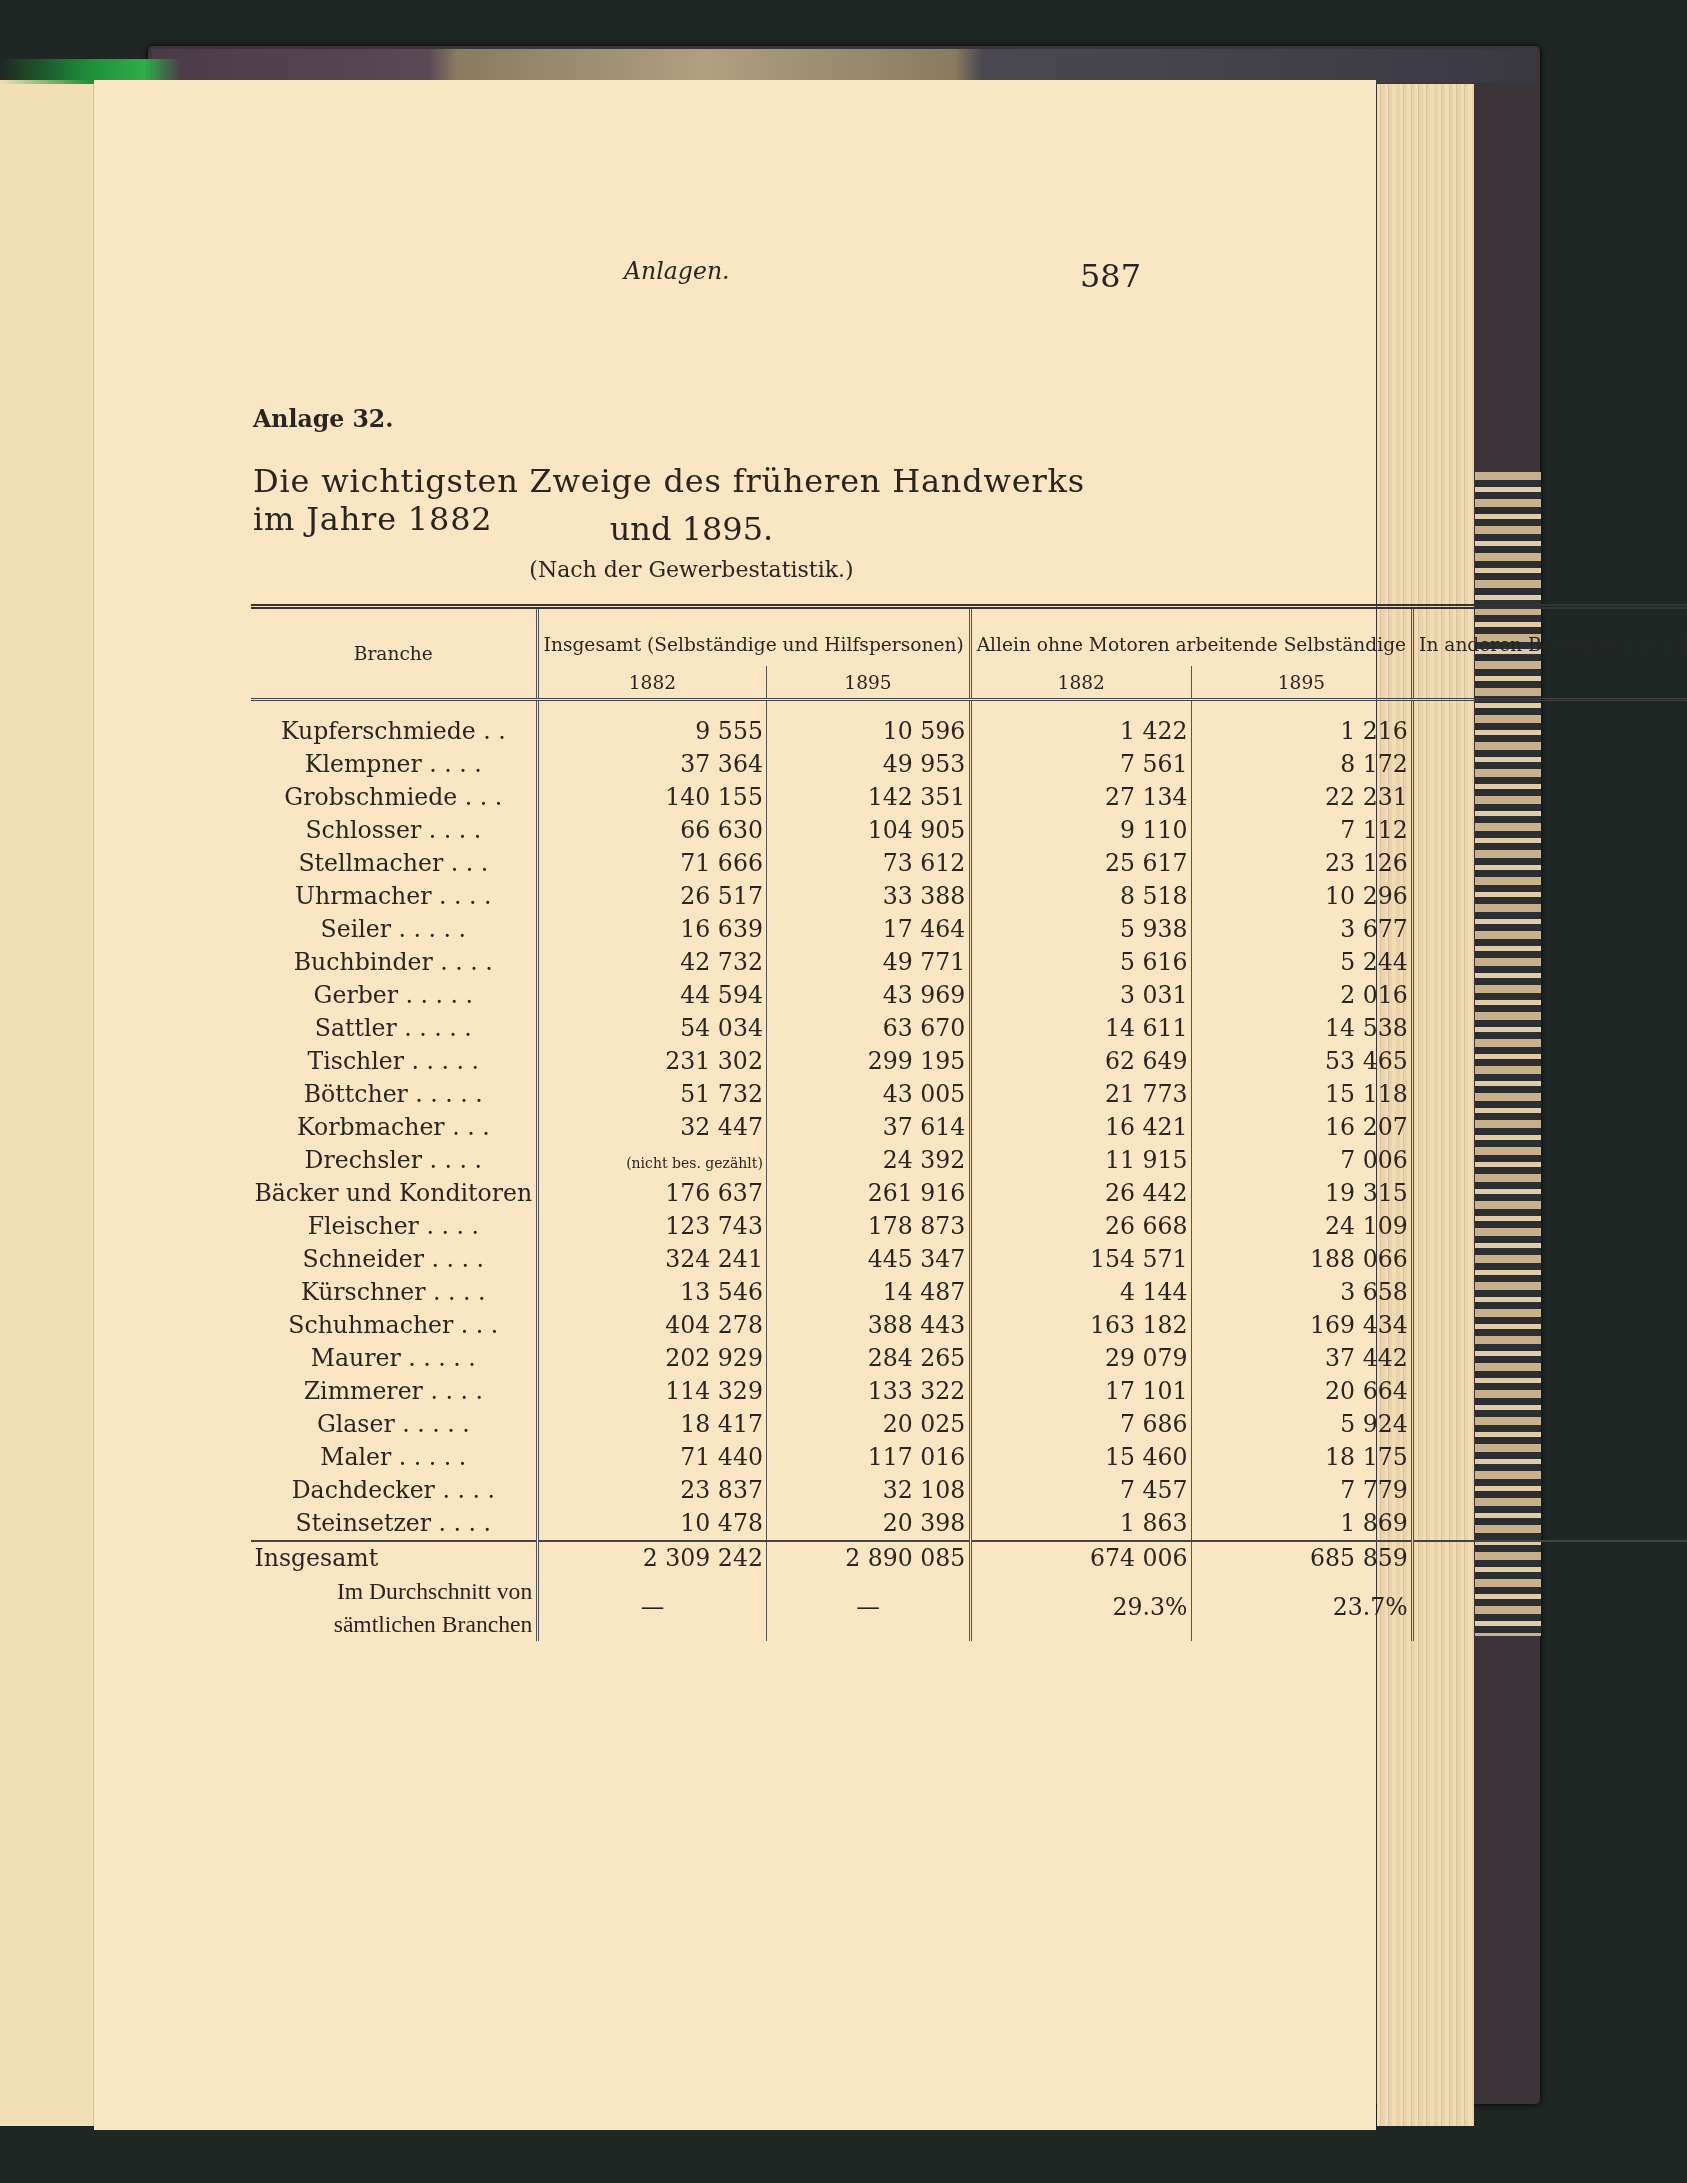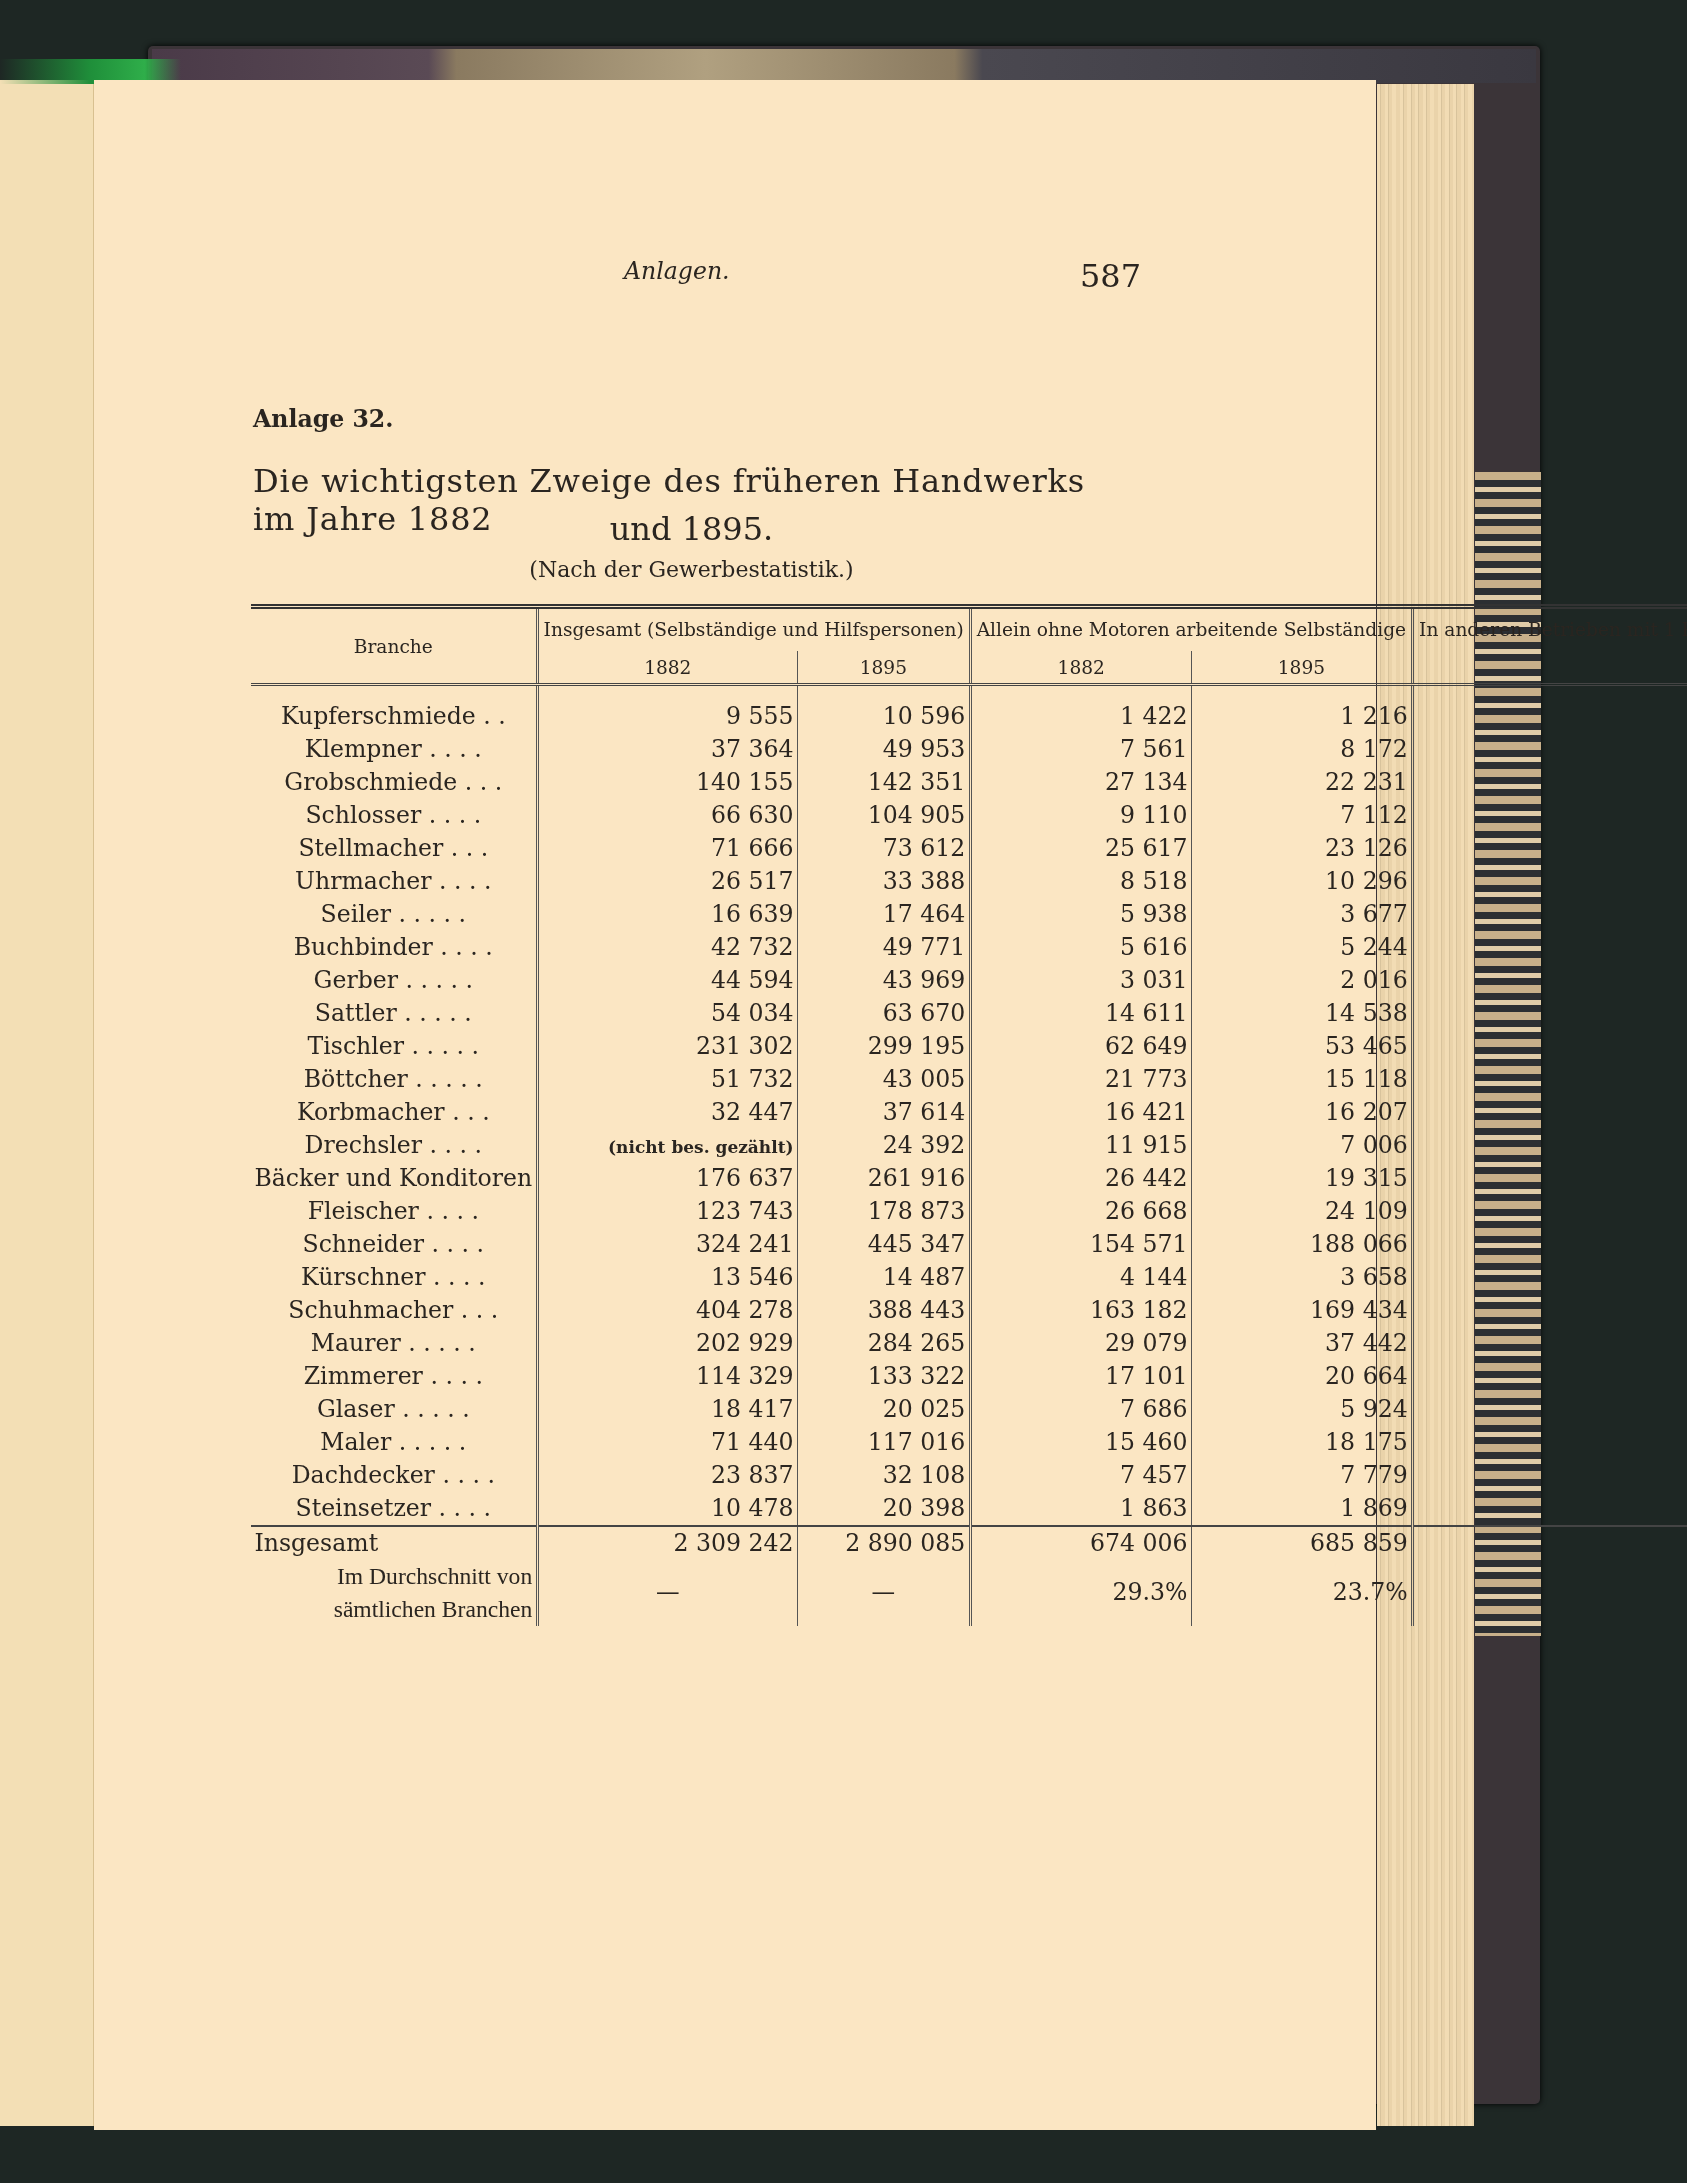--- a/index.html
+++ b/index.html
@@ -23,32 +23,32 @@
   .anlage { position:absolute; left:253px; top:405px; font-size:23.6px; font-weight:bold; }
   .title-1 { position:absolute; left:253px; top:462px; width:877px; font-size:32px; letter-spacing:0.8px; }
   .title-2 { position:absolute; left:253px; top:510px; width:877px; text-align:center; font-size:32px; }
   .subtitle { position:absolute; left:253px; top:557px; width:877px; text-align:center; font-size:22px; }
 
   table.data { position:absolute; left:251px; top:604px; width:877px; border-collapse:collapse;
                font-size:23.6px; }
   table.data td, table.data th { padding:0 3.4px; height:33px; line-height:33px; white-space:nowrap; }
   table.data thead tr.top th { border-top:5px double #333; }
   table.data th { font-weight:normal; font-size:18.6px; line-height:25px; vertical-align:middle; }
-  .hdr-group { text-align:center; padding:4px 5px 5px !important; line-height:29px !important; }
+  .hdr-group { text-align:center; padding:19px 5px 5px !important; line-height:29px !important; }
   .hdr-year { font-size:17.7px; height:32px !important; border-bottom:3.4px double #444; }
   .hdr-branche { border-bottom:3.4px double #444; text-align:center; }
   td.name { text-align:center; font-size:23.6px; }
   td.num { text-align:right; }
   .vsep-dbl { border-left:3.4px double #555; }
   .vsep { border-left:0.8px solid #555; }
   tr.first td { padding-top:13.5px; }
   tr.total td { border-top:2.5px double #444; }
   td.total-label { text-align:left; }
   td.avg-label { line-height:32px; text-align:right;font-family:Liberation Serif, serif; }
-  .nb { font-size:17px; line-height:17px; display:inline-block; text-align:center;font-weight:bold; }
+  .nb { font-size:14px; line-height:17px; display:inline-block; text-align:center; }
   .pct { text-align:right; }
   .dash { text-align:center; }
 </style>
 </head>
 <body>
 
 <div class="cover"></div>
 <div class="cover-top"></div>
 <div class="spine-pattern"></div>
 <div class="left-page"></div>

